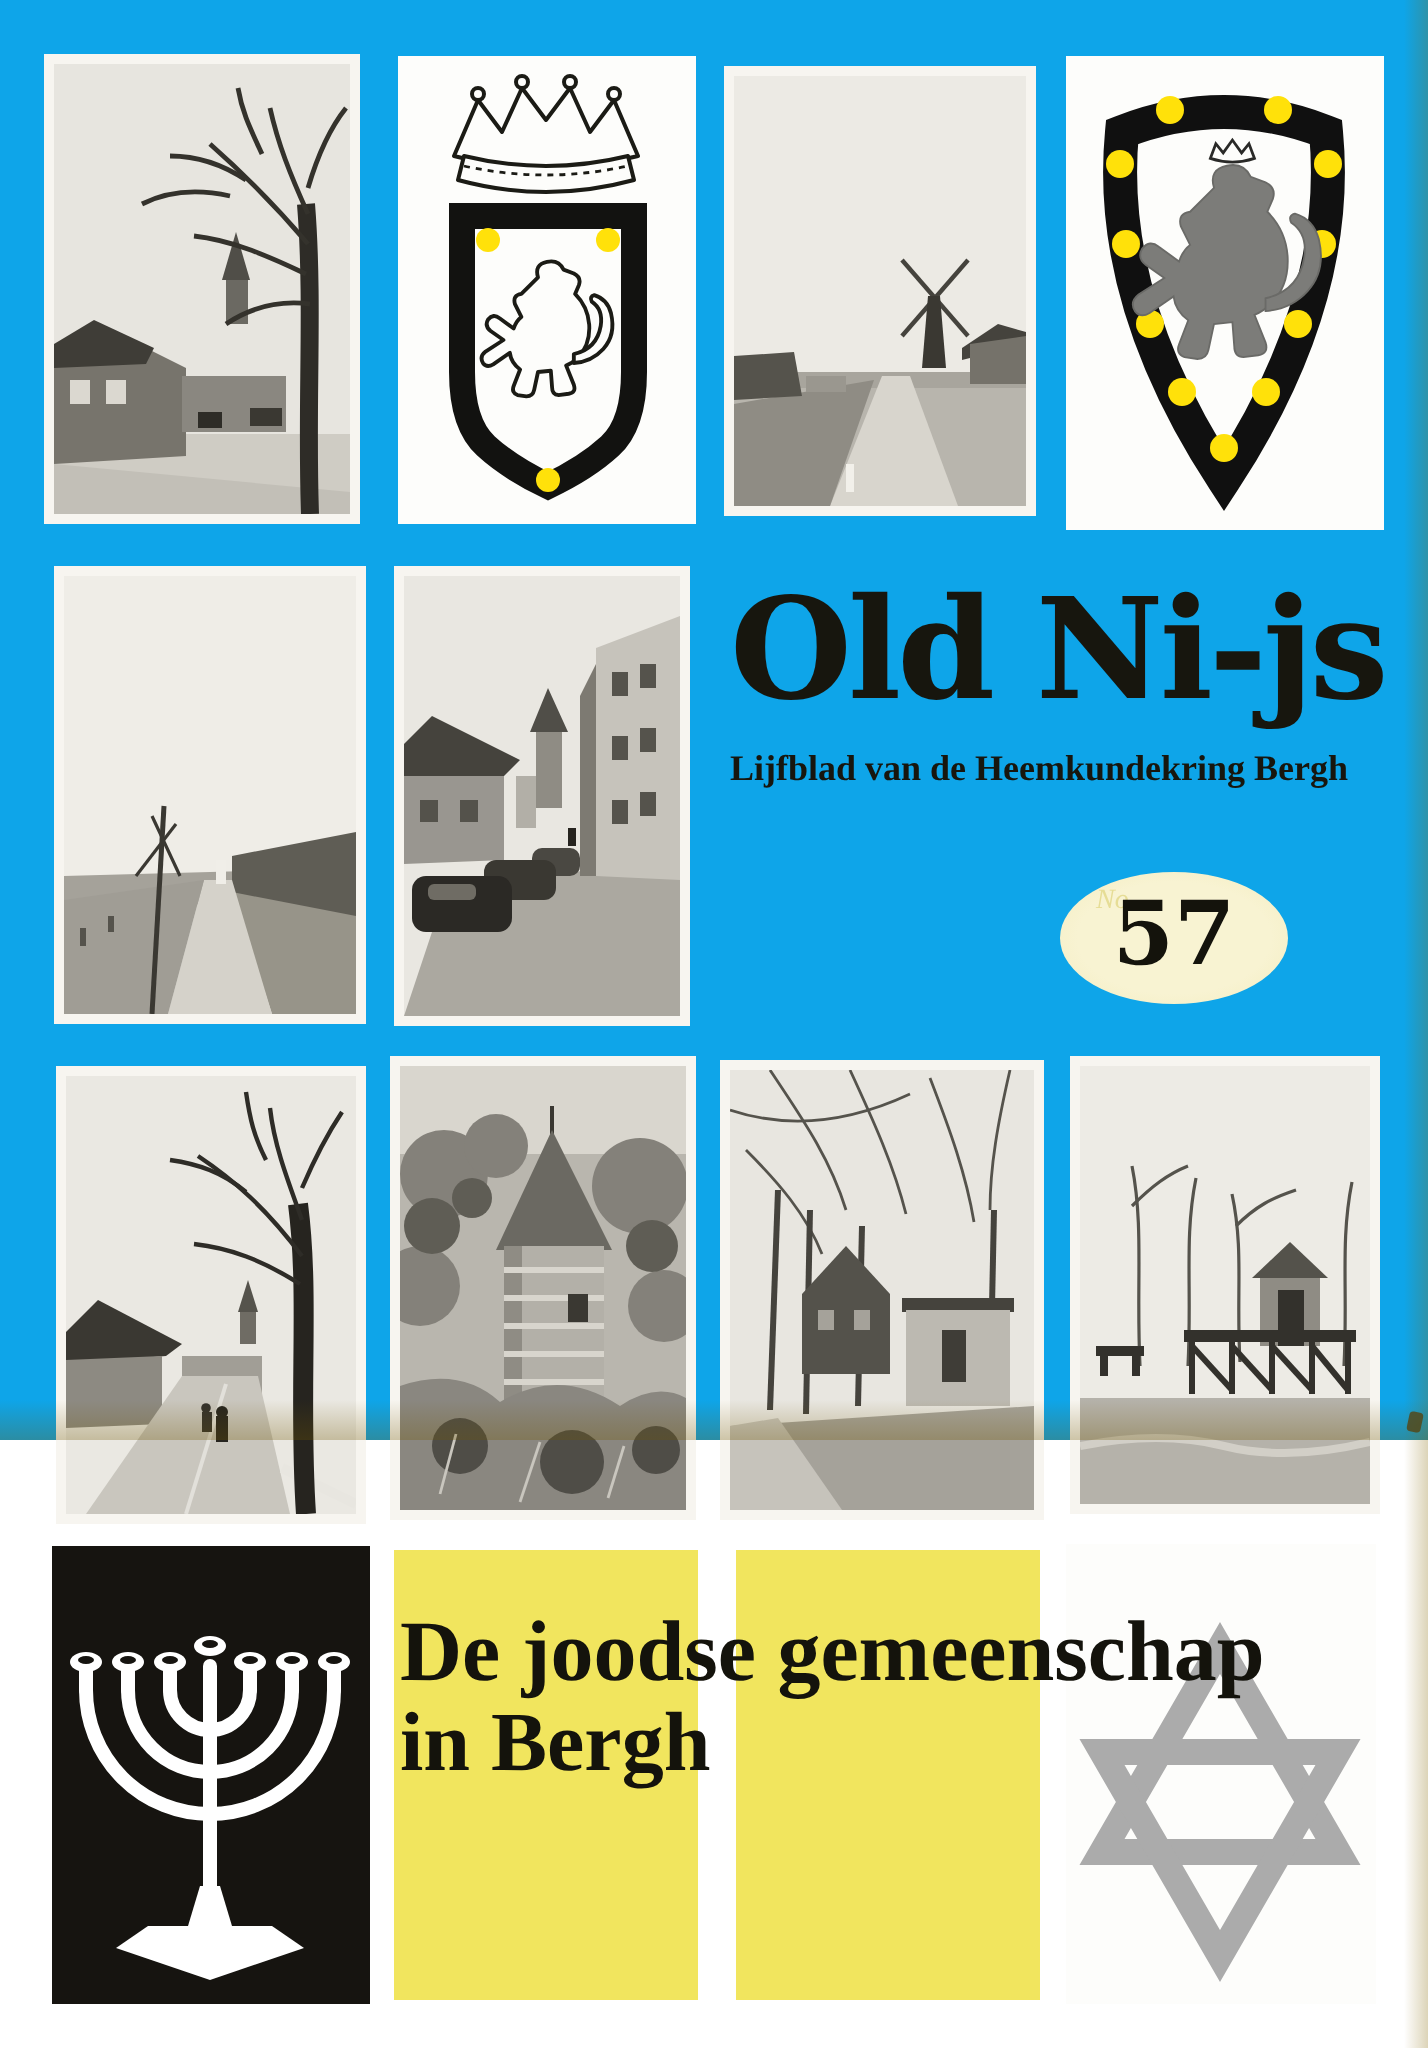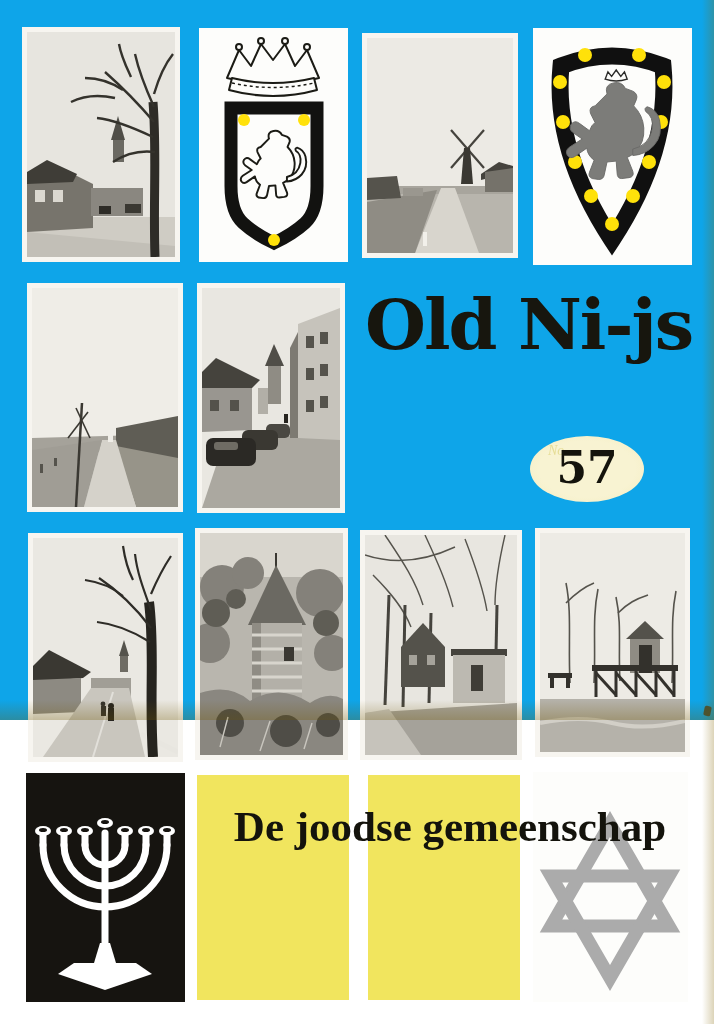--- a/index.html
+++ b/index.html
@@ -21,21 +21,21 @@
       margin-top:14px;white-space:nowrap;}
   .masthead-date{font-family:"Liberation Serif",serif;font-weight:600;font-size:18px;margin-top:5px;}
 
   .issue-oval{position:absolute;left:530px;top:436px;width:114px;height:66px;
       background:radial-gradient(ellipse at 50% 50%, #F8F3D2 60%, #F3ECBE 100%);
       border-radius:50%;}
   .issue-label{position:absolute;left:18px;top:7px;font-style:italic;font-size:14px;color:#E6DD96;}
   .issue-number{position:absolute;left:0;top:6px;width:114px;text-align:center;
       font-family:"DejaVu Serif",serif;font-weight:700;font-size:44px;color:#14130C;}
 
-  .story-title{position:absolute;left:200px;top:804px;width:500px;text-align:center;
+  .story-title{position:absolute;left:200px;top:804px;width:500px;text-align:left;
       color:#14130C;font-family:"Liberation Serif",serif;font-weight:700;line-height:1.07;}
   .story-line1{font-size:43px;white-space:nowrap;}
   .story-line2{font-size:42px;}
 
   .edge-right{position:absolute;right:0;top:0;width:12px;height:1024px;
       background:linear-gradient(to right, rgba(130,100,0,0) 0%, rgba(130,100,0,0.28) 100%);pointer-events:none;}
   .edge-bottom{position:absolute;left:0;bottom:0;width:714px;height:20px;
       background:linear-gradient(to bottom, rgba(120,95,0,0) 0%, rgba(110,85,0,0.30) 100%);pointer-events:none;}
   .corner-mark{position:absolute;right:3px;bottom:4px;width:7px;height:10px;background:#564410;
       transform:rotate(12deg);border-radius:2px;opacity:.8;}
@@ -182,20 +182,21 @@
       <rect x="64" y="136" width="24" height="14" rx="5" fill="#4A4842"></rect>
       <rect x="40" y="142" width="36" height="20" rx="6" fill="#3A3832"></rect>
       <rect x="4" y="150" width="50" height="28" rx="7" fill="#2B2925"></rect>
       <rect x="12" y="154" width="24" height="8" rx="3" fill="#6F6C64"></rect>
       <rect x="82" y="126" width="4" height="9" fill="#26241F"></rect>
     </svg>
   </div>
 
   <div class="masthead">
     <div class="masthead-title">Old Ni-js</div>
+    <div class="masthead-subtitle">Lijfblad van de Heemkundekring Bergh</div>
   </div>
 
   <div class="issue-oval">
     <span class="issue-label">No</span>
     <span class="issue-number">57</span>
   </div>
 
   <div class="cell photo" style="left:28px;top:533px;width:155px;height:229px;">
     <svg viewBox="0 0 145 219" preserveAspectRatio="none">
       <rect width="145" height="219" fill="#EAE8E2"></rect>
@@ -372,18 +373,19 @@
     <svg viewBox="0 0 155 230">
       <g stroke="#ABABAB" stroke-width="13" fill="none" stroke-linejoin="miter">
         <polygon points="77,52 18,154 136,154"></polygon>
         <polygon points="77,206 18,104 136,104"></polygon>
       </g>
     </svg>
   </div>
 
   <div class="story-title">
     <div class="story-line1">De joodse gemeenschap</div>
+    <div class="story-line2">in Bergh</div>
   </div>
 
   <div class="edge-right"></div>
   <div class="edge-bottom"></div>
   <div class="corner-mark"></div>
 </div>
 
 </body></html>

